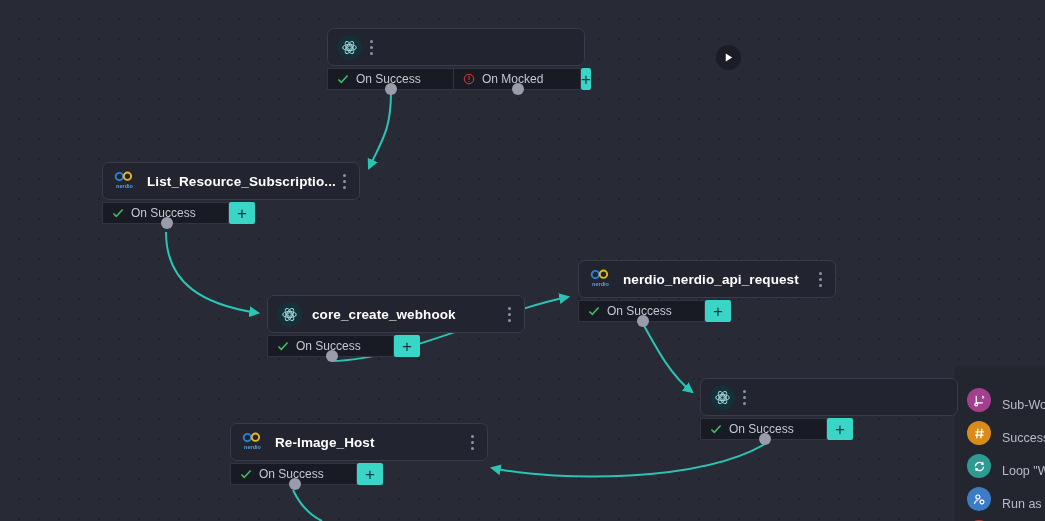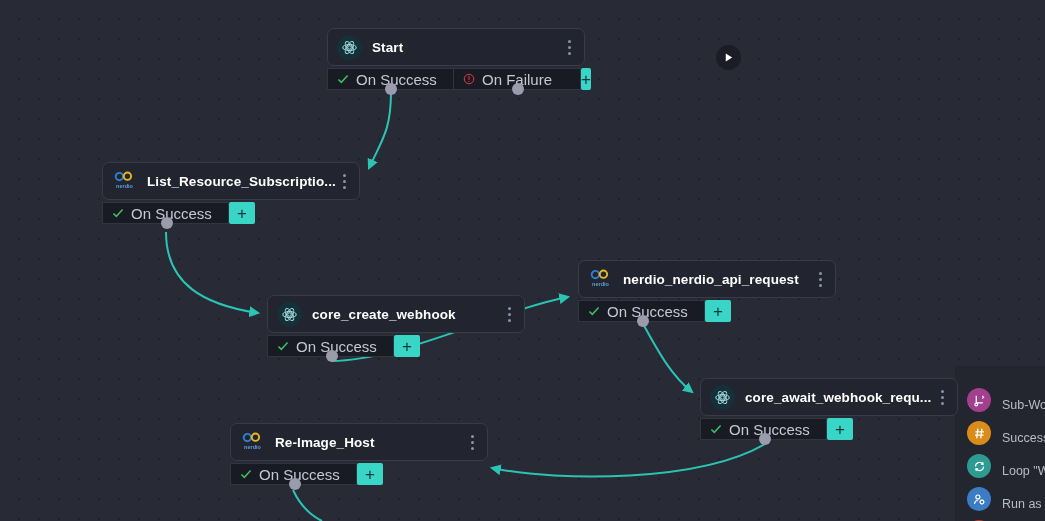--- a/index.html
+++ b/index.html
@@ -57,21 +57,21 @@
     margin-top: 2px;
     position: relative; z-index: 2;
   }
   .port {
     display: flex; align-items: center;
     background: #191b24;
     border: 1px solid #32353f;
     padding: 0 12px 0 9px;
     position: relative;
   }
-  .port-label { color: #c4c7d4; font-size: 15px; margin-left: 7px; white-space: nowrap; }
+  .port-label { color: #c4c7d4; font-size: 12px; margin-left: 7px; white-space: nowrap; }
   .port.success { min-width: 127px; }
   .port.failure { min-width: 127px; border-left: none; }
   .ok-icon { width: 12px; height: 10px; display: block; }
   .fail-icon { width: 12px; height: 12px; display: block; }
   .plus-btn {
     width: 26px; height: 22px;
     background: #39d6c8;
     display: flex; align-items: center; justify-content: center;
     color: #12343a; font-size: 17px; font-weight: 300; line-height: 1;
     border-radius: 2px;
@@ -133,42 +133,41 @@
   <div class="node" style="left:327px; top:28px;">
     <div class="node-head">
       <span class="node-badge badge-core">
         <svg width="17" height="17" viewBox="0 0 24 24" fill="none" stroke="#9fd8dd" stroke-width="1.5">
           <circle cx="12" cy="12" r="2.6"></circle>
           <ellipse cx="12" cy="12" rx="9.5" ry="4.2"></ellipse>
           <ellipse cx="12" cy="12" rx="9.5" ry="4.2" transform="rotate(60 12 12)"></ellipse>
           <ellipse cx="12" cy="12" rx="9.5" ry="4.2" transform="rotate(120 12 12)"></ellipse>
         </svg>
       </span>
-      <span class="node-title">Start</span>
       <span class="kebab">
           <i></i>
           <i></i>
           <i></i>
         </span>
     </div>
     <div class="node-ports">
       <div class="port success">
         <svg class="ok-icon" viewBox="0 0 14 12" fill="none" stroke="#3fbf5f" stroke-width="1.8">
             <path d="M1.5 6.5 L5 10 L12.5 1.8"></path>
           </svg>
         <span class="port-label">On Success</span>
         <span class="handle" style="left:57px;"></span>
       </div>
       <div class="port failure">
         <svg class="fail-icon" viewBox="0 0 24 24" fill="none" stroke="#e13b3b" stroke-width="2">
           <circle cx="12" cy="12" r="9.5"></circle>
           <path d="M12 6.5 L12 13" stroke-linecap="round"></path>
           <circle cx="12" cy="17" r="1.1" fill="#e13b3b" stroke="none"></circle>
         </svg>
-        <span class="port-label">On Failure</span>
+        <span class="port-label">On Mocked</span>
         <span class="handle" style="left:58px;"></span>
       </div>
       <div class="plus-btn">+</div>
     </div>
   </div>
 
   <div class="node" style="left:102px; top:162px;">
     <div class="node-head">
       <span class="node-badge badge-nerdio">
         <svg width="25" height="20" viewBox="0 0 34 26">
@@ -256,21 +255,20 @@
   <div class="node" style="left:700px; top:378px;">
     <div class="node-head">
       <span class="node-badge badge-core">
         <svg width="17" height="17" viewBox="0 0 24 24" fill="none" stroke="#9fd8dd" stroke-width="1.5">
           <circle cx="12" cy="12" r="2.6"></circle>
           <ellipse cx="12" cy="12" rx="9.5" ry="4.2"></ellipse>
           <ellipse cx="12" cy="12" rx="9.5" ry="4.2" transform="rotate(60 12 12)"></ellipse>
           <ellipse cx="12" cy="12" rx="9.5" ry="4.2" transform="rotate(120 12 12)"></ellipse>
         </svg>
       </span>
-      <span class="node-title">core_await_webhook_requ...</span>
       <span class="kebab">
           <i></i>
           <i></i>
           <i></i>
         </span>
     </div>
     <div class="node-ports">
       <div class="port success">
         <svg class="ok-icon" viewBox="0 0 14 12" fill="none" stroke="#3fbf5f" stroke-width="1.8">
             <path d="M1.5 6.5 L5 10 L12.5 1.8"></path>

